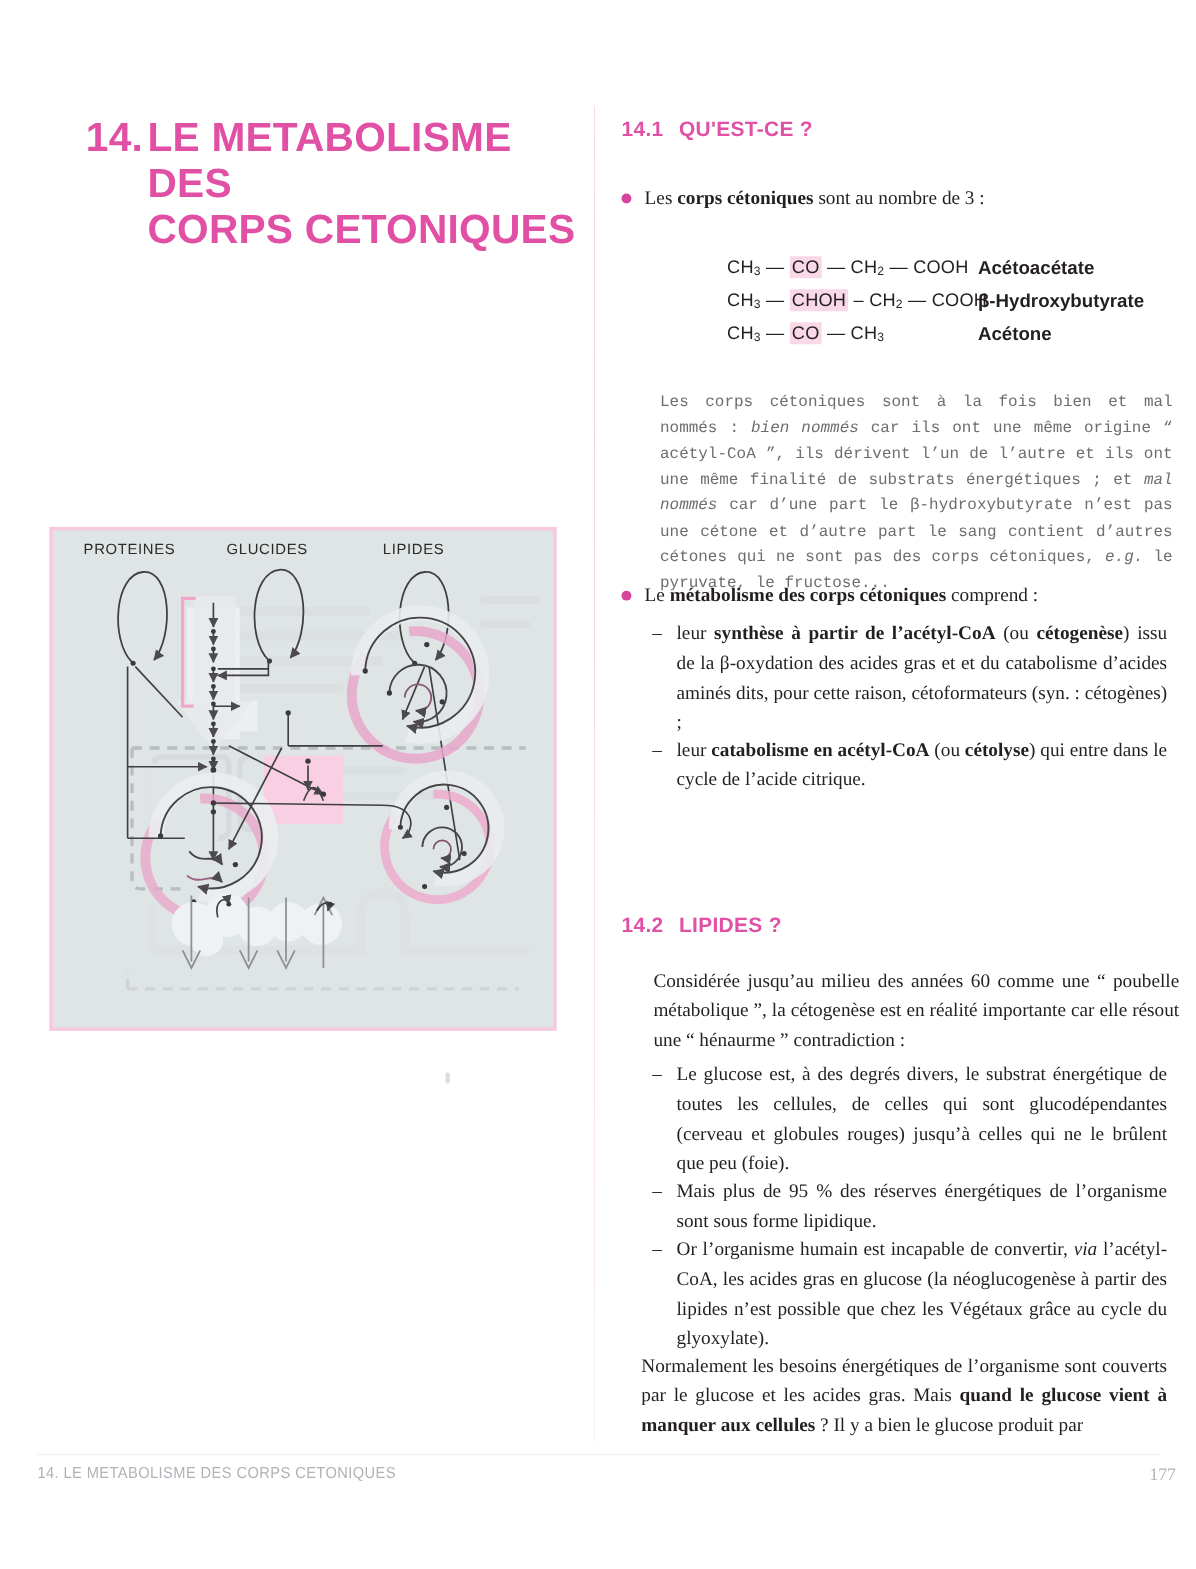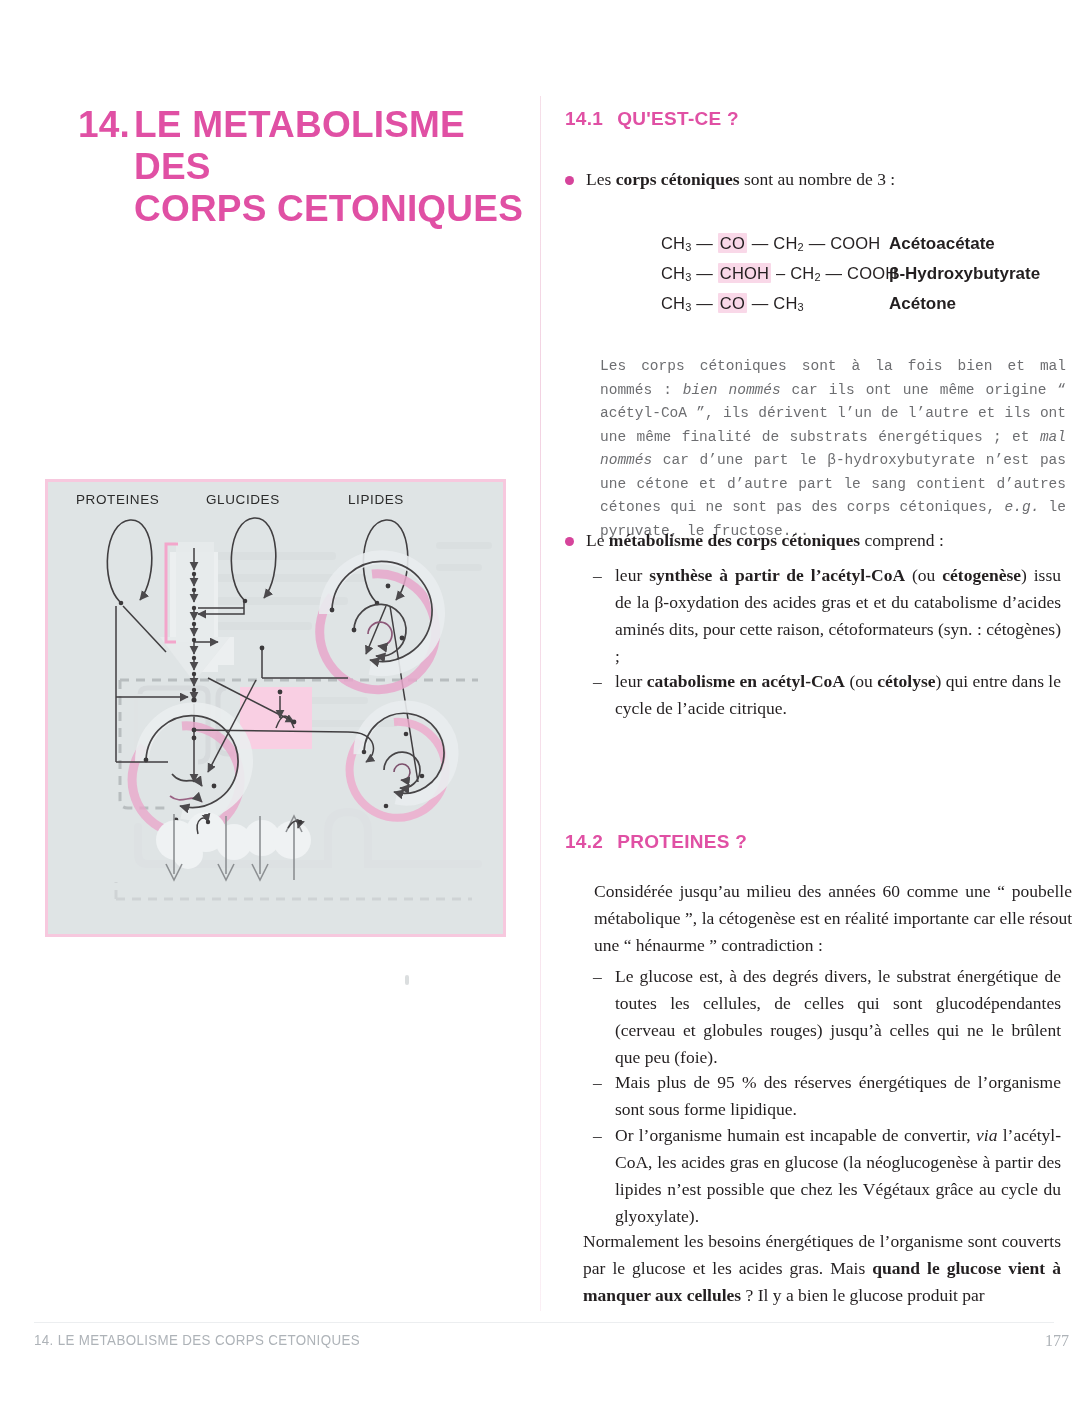--- a/index.html
+++ b/index.html
@@ -371,21 +371,21 @@
       <span class="dtxt"><span>leur </span><b>synthèse à partir de l’acétyl-CoA</b><span> (ou </span><b>cétogenèse</b><span>) issu de la β-oxydation des acides gras et et du catabolisme d’acides aminés dits, pour cette raison, cétoformateurs (syn. : cétogènes) ;</span></span>
     </div>
 
     <div class="dash-item" style="left:37px; top:668px; width:468px;">
       <span class="dash">–</span>
       <span class="dtxt"><span>leur </span><b>catabolisme en acétyl-CoA</b><span> (ou </span><b>cétolyse</b><span>) qui entre dans le cycle de l’acide citrique.</span></span>
     </div>
 
 
     <div class="sec-head" style="left:9px; top:831px;">
-      <span class="sec-num">14.2</span><span>PROTEINES ?</span>
+      <span class="sec-num">14.2</span><span>LIPIDES ?</span>
     </div>
 
     <div class="para" style="left:38px; top:878px; width:478px;">Considérée jusqu’au milieu des années 60 comme une “ poubelle métabolique ”, la cétogenèse est en réalité importante car elle résout une “ hénaurme ” contradiction :</div>
 
     <div class="dash-item" style="left:37px; top:963px; width:468px;">
       <span class="dash">–</span>
       <span class="dtxt">Le glucose est, à des degrés divers, le substrat énergétique de toutes les cellules, de celles qui sont glucodépendantes (cerveau et globules rouges) jusqu’à celles qui ne le brûlent que peu (foie).</span>
     </div>
 
     <div class="dash-item" style="left:37px; top:1069px; width:468px;">

